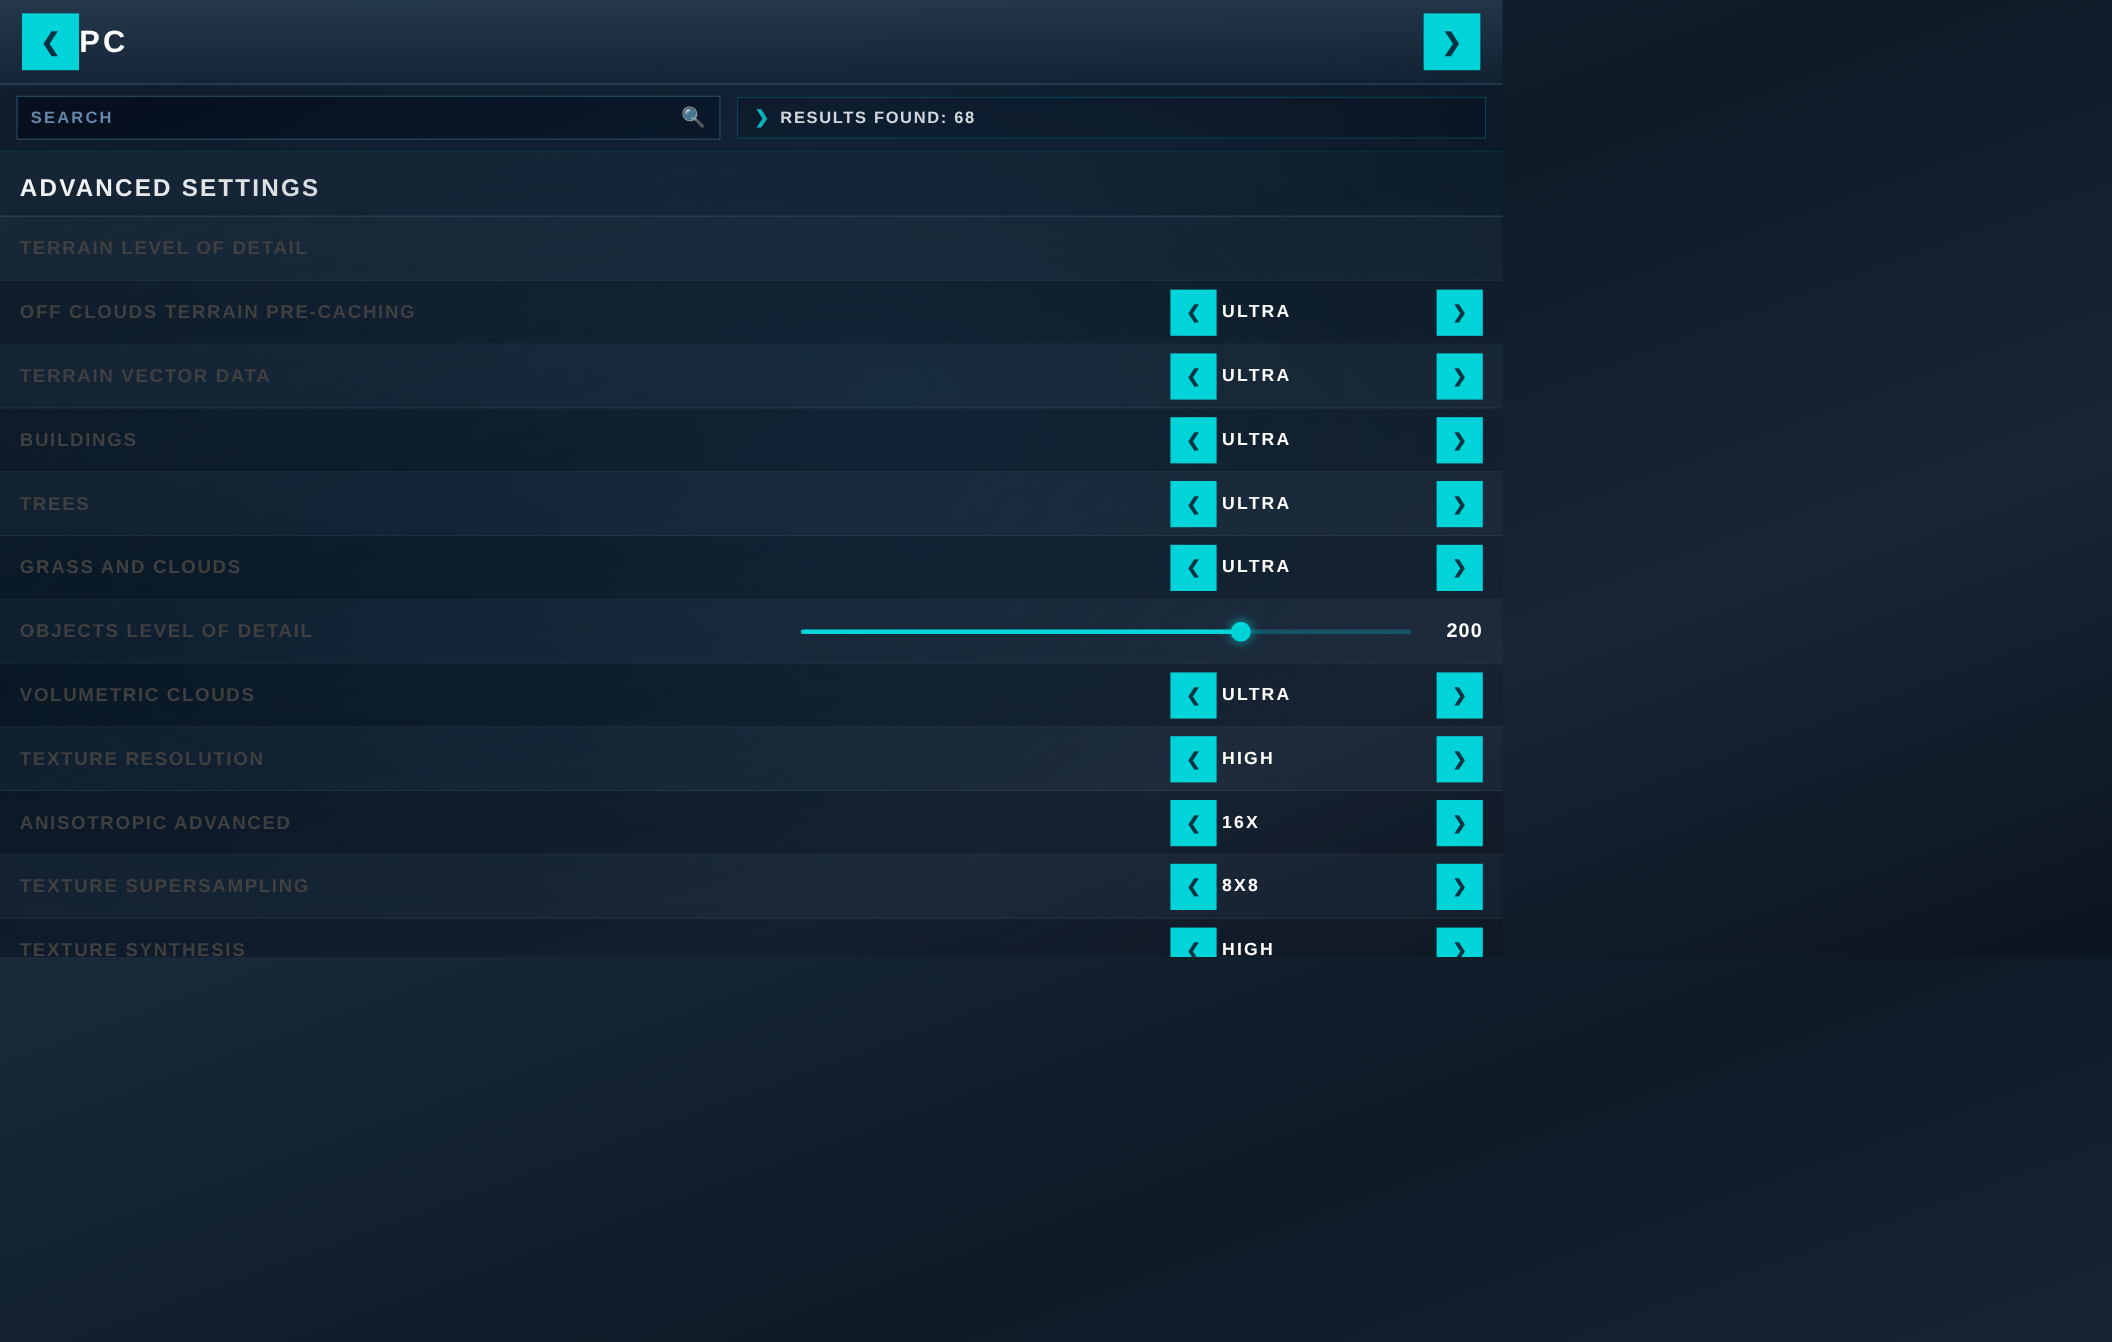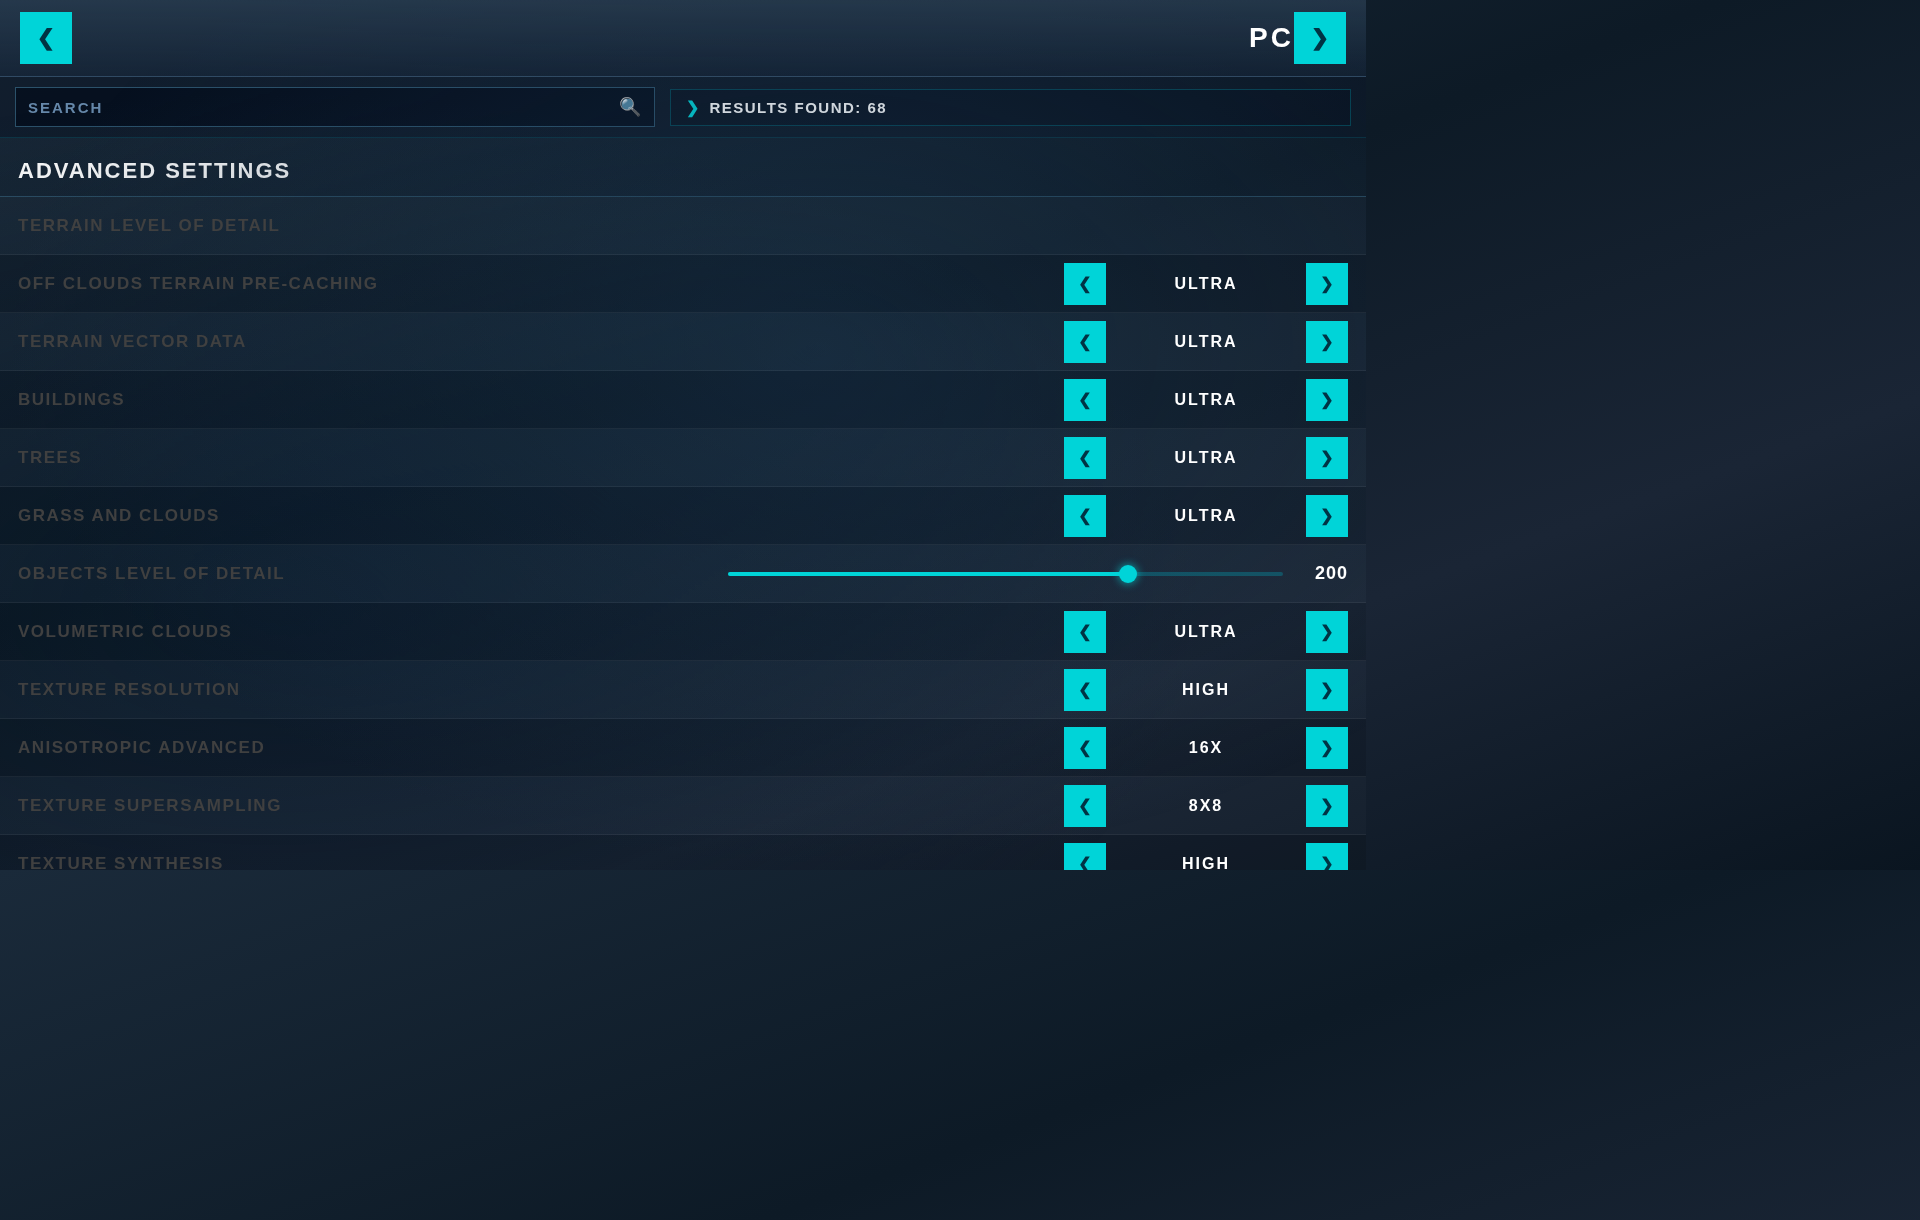--- a/index.html
+++ b/index.html
@@ -52,21 +52,21 @@
       font-size: 22px;
       font-weight: 900;
       line-height: 1;
     }
 
     .header-title {
       font-size: 28px;
       font-weight: 900;
       letter-spacing: 3px;
       color: #ffffff;
-      text-align: right;
+      text-align: left;
       flex: 1;
     }
 
     .search-row {
       display: flex;
       align-items: center;
       padding: 10px 15px;
       gap: 15px;
       background: rgba(10,20,35,0.5);
       border-bottom: 1px solid rgba(0,200,220,0.15);
@@ -264,21 +264,21 @@
       color: #003344;
       font-size: 16px;
       font-weight: 900;
     }
 
     .select-value {
       font-size: 16px;
       font-weight: 700;
       color: #ffffff;
       letter-spacing: 2px;
-      text-align: center;
+      text-align: left;
       min-width: 200px;
       padding: 0 5px;
     }
   </style>
 </head>
 <body>
 
 <div class="header">
   <button class="nav-btn">
     <span class="arrow">❮</span>

